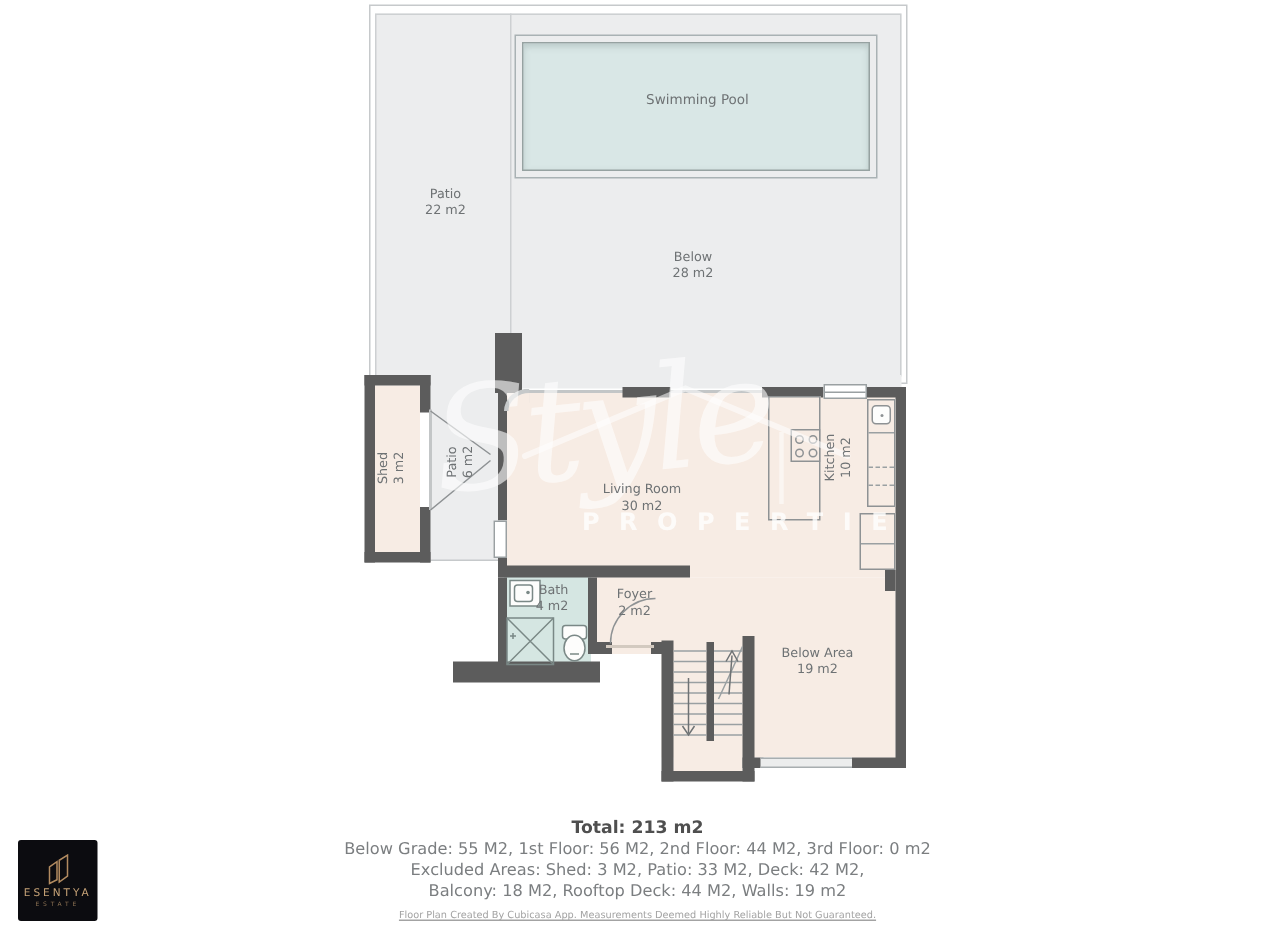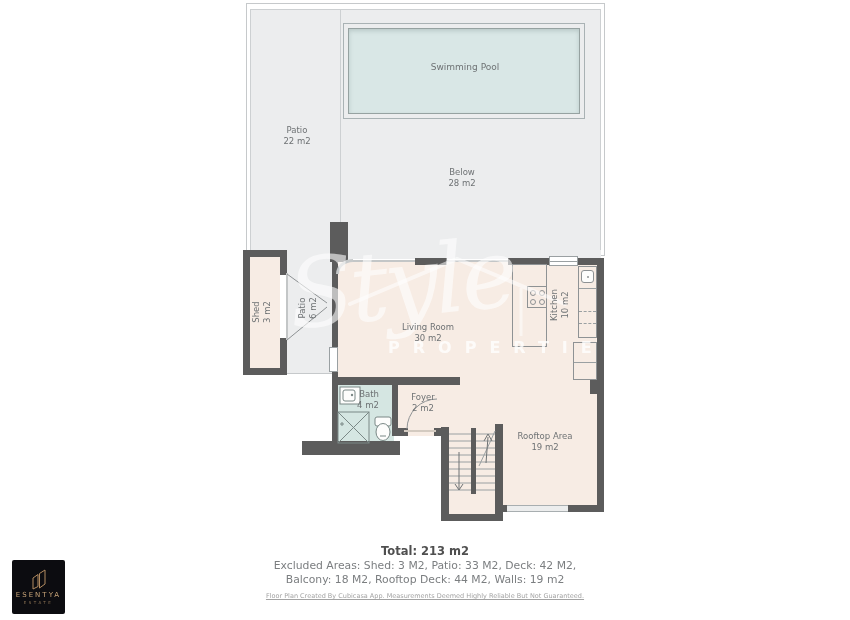--- a/index.html
+++ b/index.html
@@ -215,26 +215,27 @@
   </div>
   <div class="rlabel" style="left:368px;top:400px;text-align:right;">
     <div>Bath</div>
     <div>4 m2</div>
   </div>
   <div class="rlabel" style="left:423px;top:403px;">
     <div>Foyer</div>
     <div>2 m2</div>
   </div>
   <div class="rlabel" style="left:545px;top:442px;">
-    <div>Rooftop Area</div>
+    <div>Below Area</div>
     <div>19 m2</div>
   </div>
 
   <div class="abs summary">
     <div class="sum-total">Total: 213 m2</div>
+    <div class="sum-line">Below Grade: 55 M2, 1st Floor: 56 M2, 2nd Floor: 44 M2, 3rd Floor: 0 m2</div>
     <div class="sum-line">Excluded Areas: Shed: 3 M2, Patio: 33 M2, Deck: 42 M2,</div>
     <div class="sum-line">Balcony: 18 M2, Rooftop Deck: 44 M2, Walls: 19 m2</div>
     <div class="sum-disc">Floor Plan Created By Cubicasa App. Measurements Deemed Highly Reliable But Not Guaranteed.</div>
   </div>
 
   <div class="abs logo">
     <svg width="20" height="22" viewBox="0 0 20 22">
       <path d="M4,20 L4,9 L9,5.5 L9,17.5 Z" fill="none" stroke="#b28b60" stroke-width="1"></path>
       <path d="M10.5,19 L10.5,4.5 L16,1 L16,15 Z" fill="none" stroke="#b28b60" stroke-width="1"></path>
     </svg>

